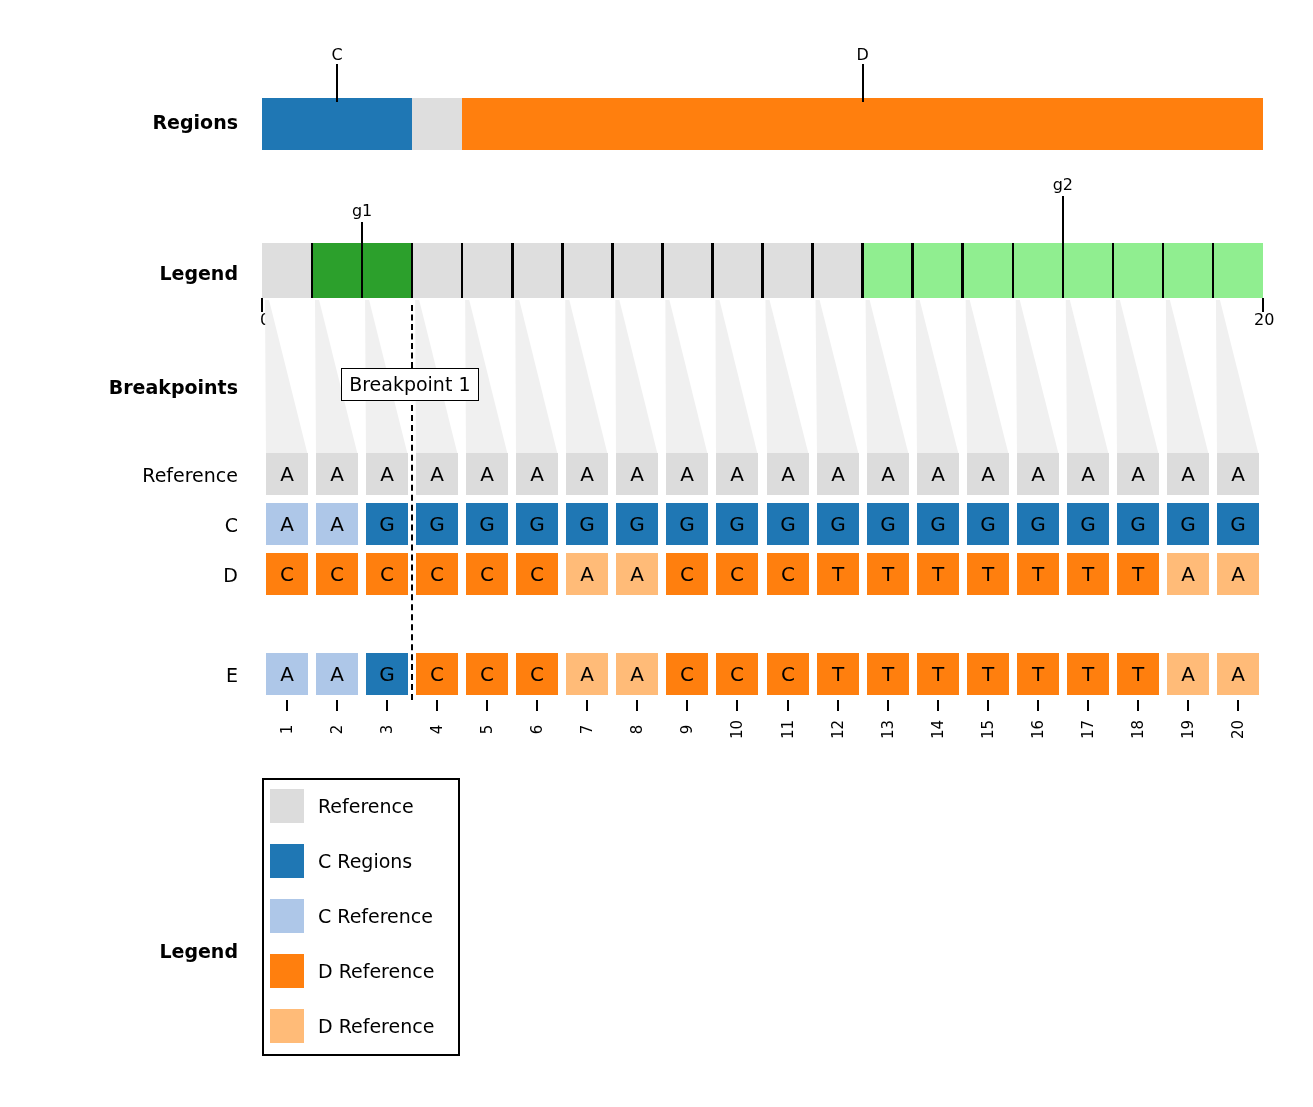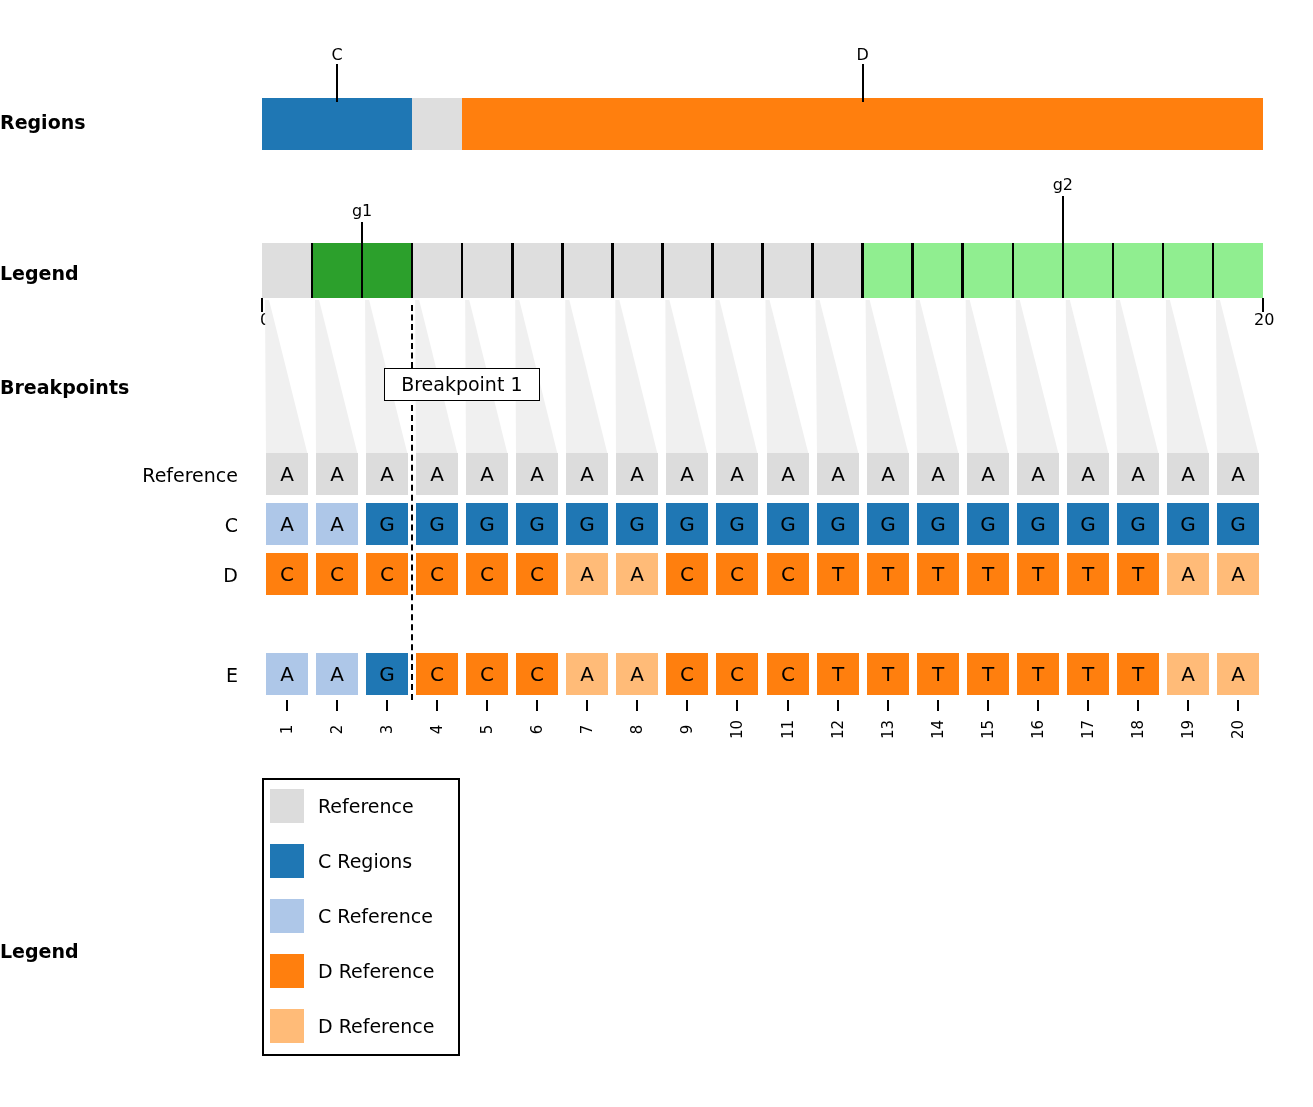--- a/index.html
+++ b/index.html
@@ -17,20 +17,21 @@
     height: 1107px;
     overflow: hidden;
     background: #ffffff;
   }
   .abs { position: absolute; }
 
   
   .track-label {
     position: absolute;
     right: 0;
+    text-align: right;
     font-weight: bold;
     font-size: 19px;
     color: #000;
     white-space: nowrap;
     line-height: 1;
   }
   
   .row-label {
     position: absolute;
     right: 0;
@@ -85,25 +86,24 @@
   
   .funnel { position: absolute; }
 
   
   .bp-box {
     position: absolute;
     border: 1.6px solid #000;
     background: #ffffff;
     font-size: 19px;
     color: #000;
-    padding: 5px 16px;
+    padding: 5px 7px;
     white-space: nowrap;
     line-height: 1.1;
     box-sizing: border-box;
-    margin-left: 43px;
   }
   .bp-dash {
     position: absolute;
     width: 0;
     border-left: 2.2px dashed #000;
   }
 
   
   .seq-cell {
     position: absolute;

